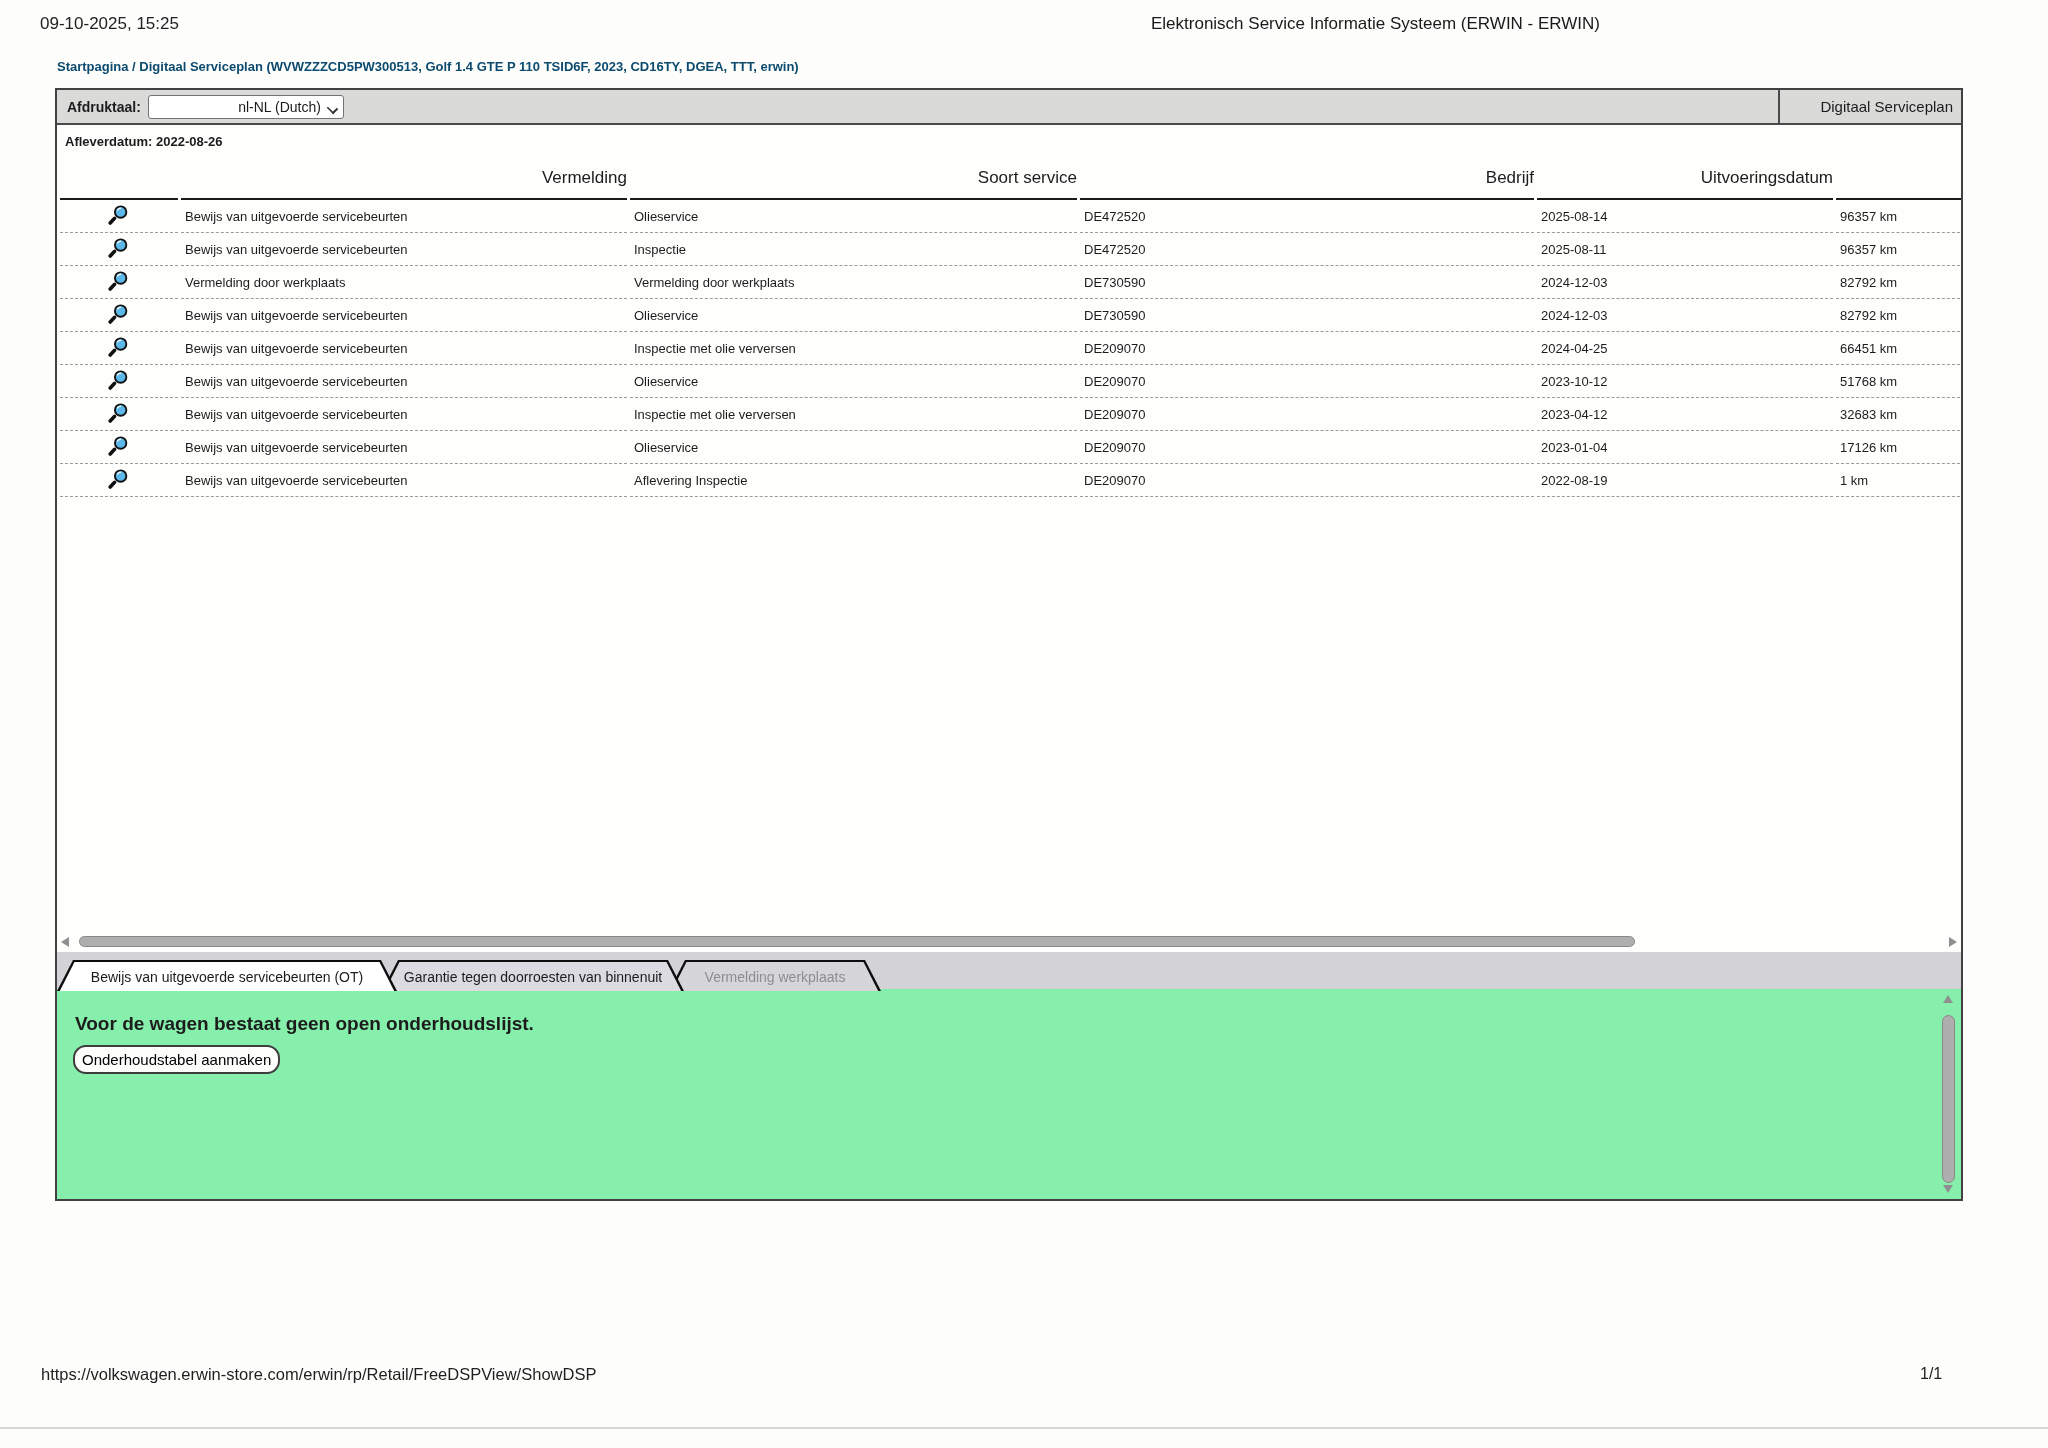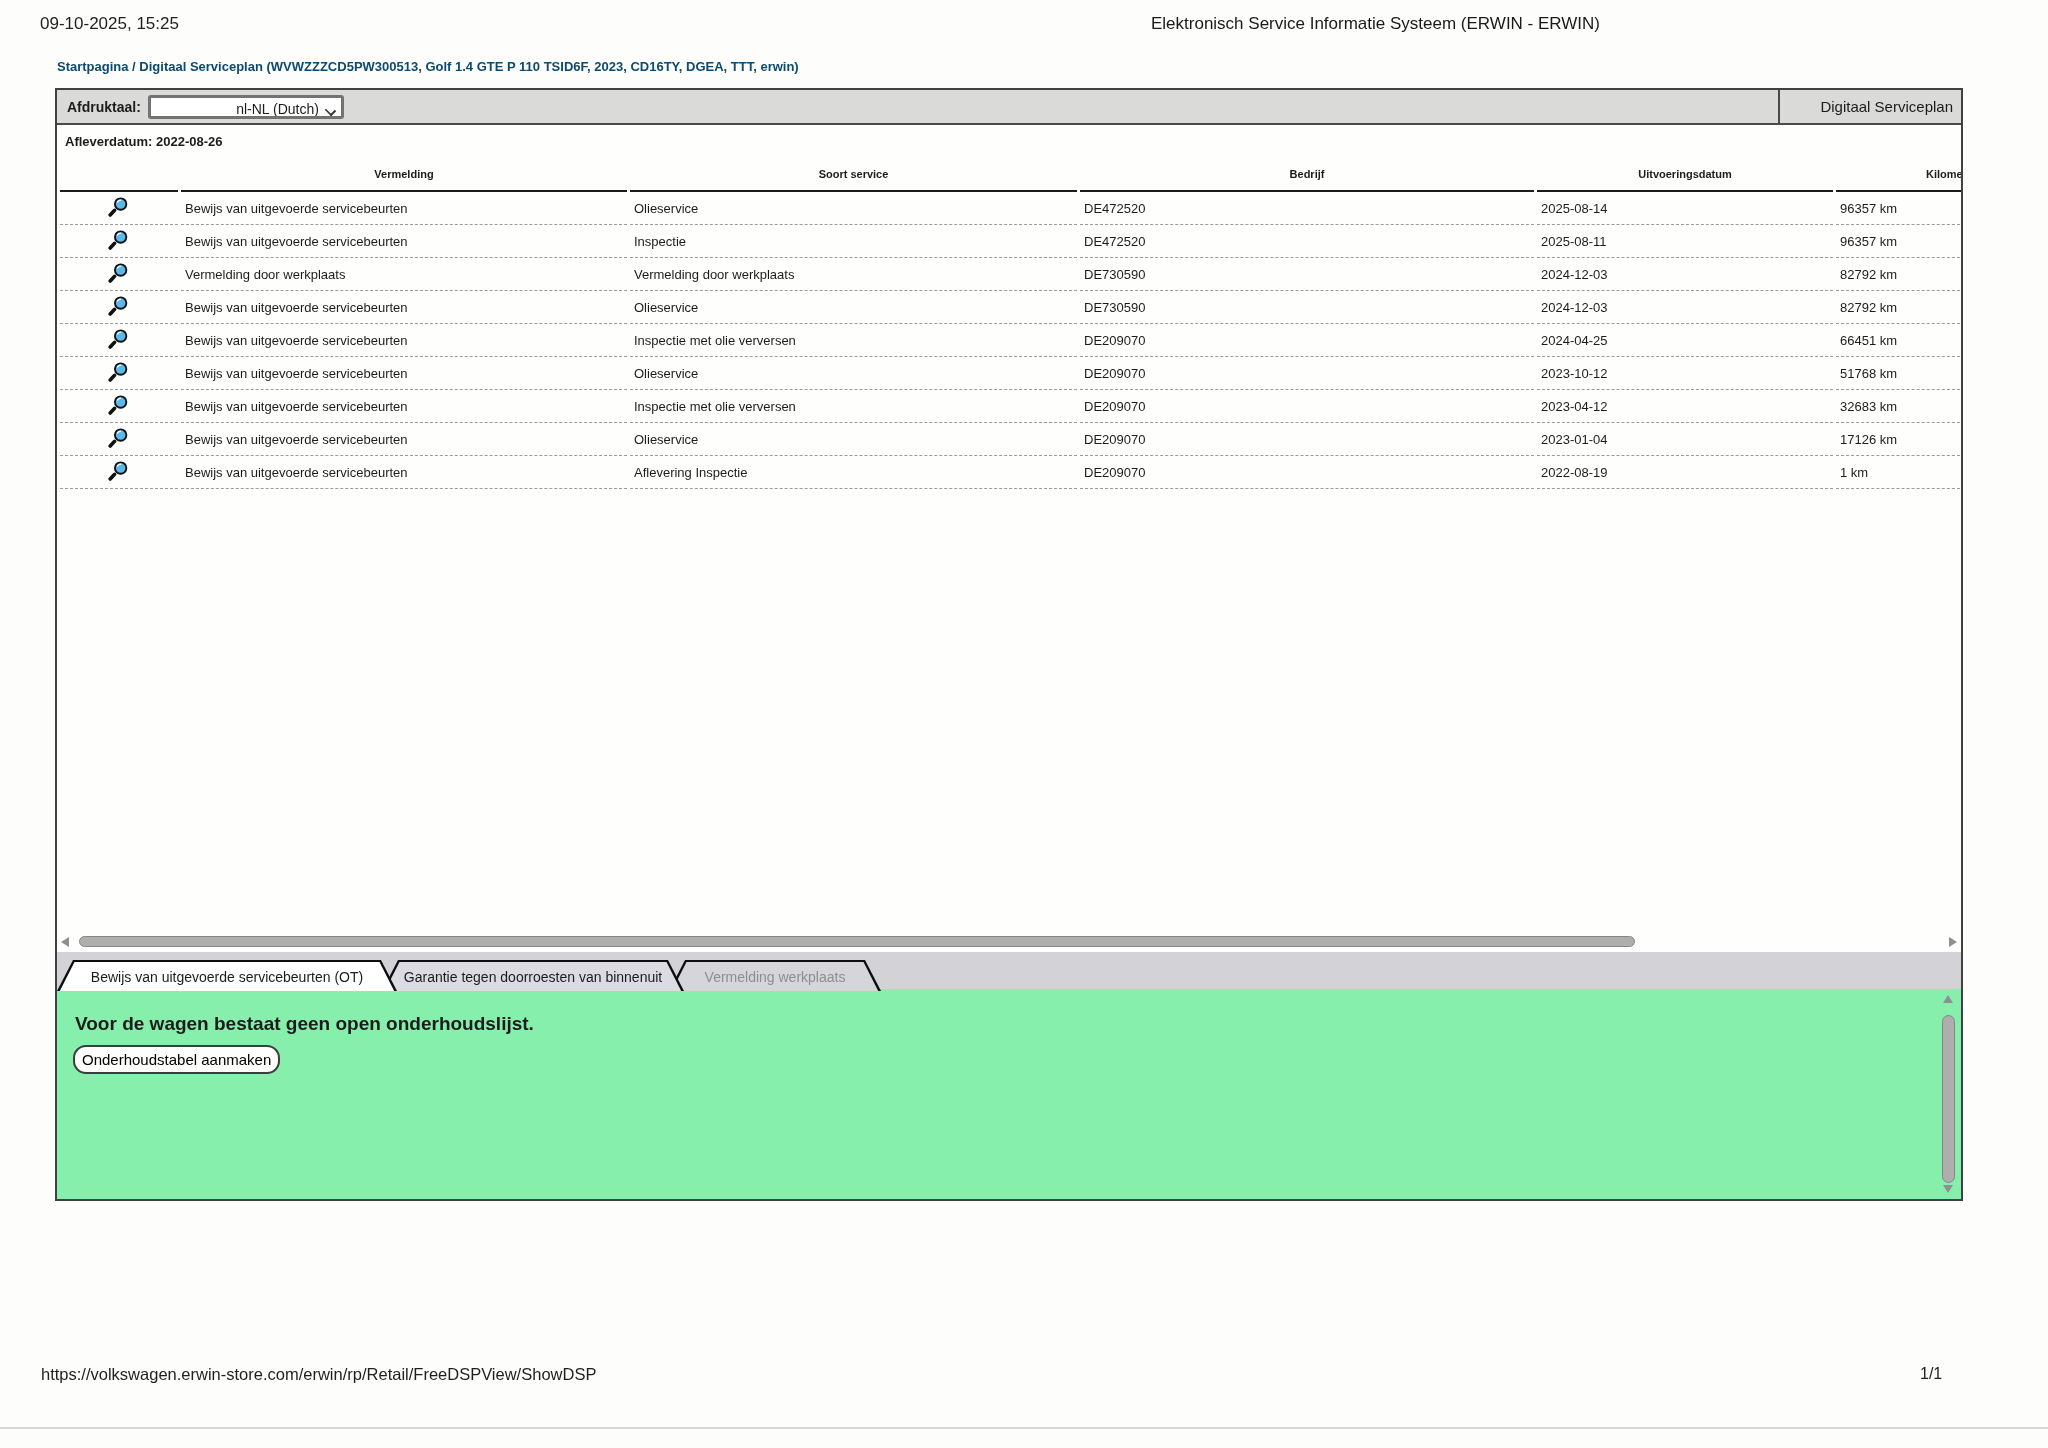--- a/index.html
+++ b/index.html
@@ -10,30 +10,30 @@
   
   .print-datetime { position:absolute; left:40px; top:14px; font-size:17px; color:#222; }
   .print-title { position:absolute; left:660px; top:14px; width:940px; text-align:right; font-size:17px; color:#1a1a1a; }
   .breadcrumb { position:absolute; left:57px; top:59px; font-size:13px; font-weight:bold; color:#0c4a6e; }
 
   
   .panel { position:absolute; left:55px; top:88px; width:1908px; height:1113px; border:2px solid #414141; background:#fefefd; }
 
   .toolbar { position:relative; height:35px; background:#dadad9; border-bottom:2px solid #4a4a4a; display:flex; align-items:center; padding-left:10px;text-align:right; }
   .toolbar-label { font-size:14px; font-weight:bold; margin-right:7px; }
-  .select-box { position:relative; width:196px; height:24px; background:#fff; border:3px solid #737373; border-radius:3px; font-size:14px; line-height:22px; padding:0 22px 0 7px; white-space:nowrap; overflow:hidden; }
+  .select-box { position:relative; width:196px; height:24px; background:#fff; border:1px solid #737373; border-radius:3px; font-size:14px; line-height:22px; padding:0 22px 0 7px; white-space:nowrap; overflow:hidden; }
   .select-chevron { position:absolute; right:6px; top:8px; width:9px; height:9px; border-right:2px solid #333; border-bottom:2px solid #333; transform:rotate(45deg) scaleY(0.8); }
   .panel-title-box { position:absolute; right:0; top:0; bottom:0; width:183px; border-left:2px solid #4a4a4a; display:flex; align-items:center; justify-content:flex-end; padding-right:8px; font-size:15px; background:#dadad9; }
 
   .delivery-date { padding:9px 0 0 8px; font-size:13px; font-weight:bold; }
 
   
   .table-wrap { position:absolute; left:0; top:69px; right:0; height:450px; overflow:hidden; }
   table.svc { width:2023px; table-layout:fixed; border-collapse:separate; border-spacing:3px 0; font-size:13px; }
-  table.svc th { font-size:11px; font-weight:bold; text-align:center; padding:9px 0 10px; border-bottom:2px solid #1b1b1b; white-space:nowrap; overflow:hidden; }
+  table.svc th { font-size:17px; font-weight:normal; text-align:right; padding:9px 0 10px; border-bottom:2px solid #1b1b1b; white-space:nowrap; overflow:hidden; }
   table.svc td { height:33px; border-bottom:1px dashed #9b9b9b; padding-left:4px; white-space:nowrap; overflow:hidden; vertical-align:middle; }
   table.svc td.icon-cell { text-align:center; padding-left:0; }
   .mag-btn { display:inline-block; width:22px; height:22px; cursor:pointer; }
 
   
   .hscroll { position:absolute; left:2px; right:2px; top:845px; height:15px; }
   .hthumb { position:absolute; left:20px; top:1px; width:1556px; height:11px; background:#aeaeae; border:1px solid #878787; border-radius:6px; }
   .tri { position:absolute; width:0; height:0; border-style:solid; }
   .tri-left { left:2px; top:2px; border-width:5px 8px 5px 0; border-color:transparent #8f8f8f transparent transparent; }
   .tri-right { right:2px; top:2px; border-width:5px 0 5px 8px; border-color:transparent transparent transparent #8f8f8f; }

